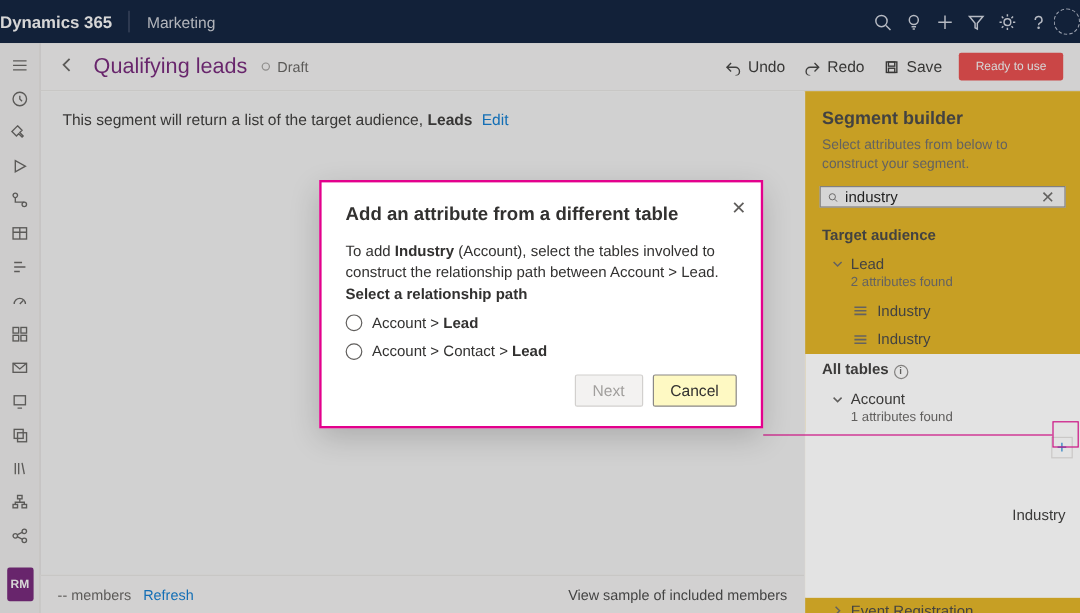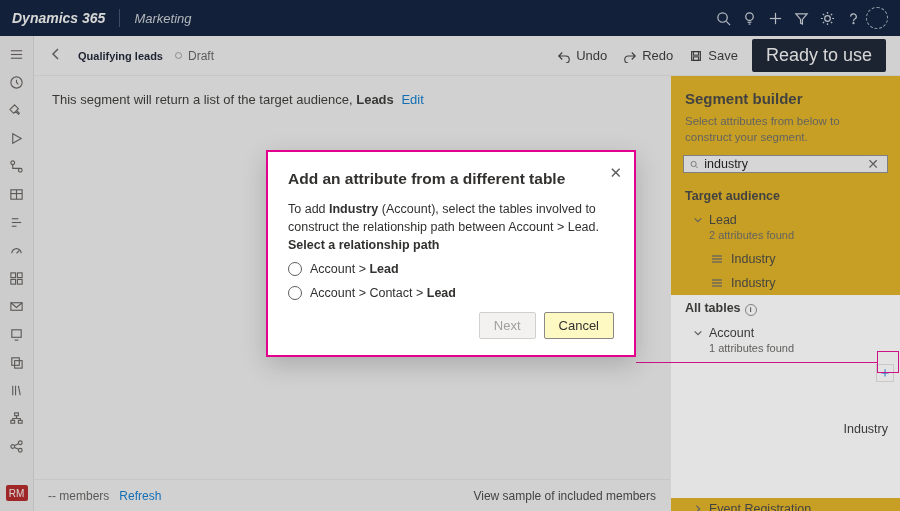--- a/index.html
+++ b/index.html
@@ -1,45 +1,45 @@
 <!DOCTYPE html>
 <html><head>
 <meta charset="utf-8">
 <style>
   * { box-sizing: border-box; margin: 0; padding: 0; }
   body { font-family: "Segoe UI", Arial, sans-serif; font-size: 13px; color: #323130; background: #fff; width: 900px; height: 511px; overflow: hidden; position: relative; }
   
   
-  .topbar { height: 36px; background: #001433; color: #fff; display: flex; align-items: center; padding: 0 12px; font-style: italic; }
+  .topbar { height: 36px; background: #001433; color: #fff; display: flex; align-items: center; padding: 0 0; }
   .topbar .brand { font-weight: 600; font-size: 14px; }
   .topbar .divider { width: 1px; height: 18px; background: #3a4a66; margin: 0 14px; }
   .topbar .module { font-size: 13px; color: #d0d4dc; }
   .topbar .spacer { flex: 1; }
   .topbar .ticon { width: 26px; height: 26px; display: flex; align-items: center; justify-content: center; color: #d6dbe6; cursor: pointer; }
   .topbar .ticon svg { width: 15px; height: 15px; fill: none; stroke: currentColor; stroke-width: 1.3; }
   .topbar .avatar-circle { width: 22px; height: 22px; border: 1px dashed #aab3c5; border-radius: 50%; display:flex; align-items:center; justify-content:center; font-size:11px; color:#aab3c5;}
   
   
   .leftrail { position: absolute; top: 36px; left: 0; width: 34px; bottom: 0; background: #f3f2f1; border-right: 1px solid #e1dfdd; display: flex; flex-direction: column; align-items: center; padding-top: 8px; gap: 8px; }
   .leftrail .ricon { width: 20px; height: 20px; display:flex; align-items:center; justify-content:center; color: #605e5c; cursor:pointer;}
   .leftrail .ricon svg { width:15px; height:15px; fill:none; stroke:currentColor; stroke-width:1.2; }
-  .leftrail .user-badge { margin-top:auto; margin-bottom:10px; width:22px; height:16px; background:#b91c1c; color:#fff; font-size:10px; font-weight:400; display:flex; align-items:center; justify-content:center; border-radius:2px;}
+  .leftrail .user-badge { margin-top:auto; margin-bottom:10px; width:22px; height:28px; background:#701a75; color:#fff; font-size:10px; font-weight:700; display:flex; align-items:center; justify-content:center; border-radius:2px;}
   
   
   .cmdbar { position:absolute; top:36px; left:34px; right:0; height:40px; display:flex; align-items:center; padding: 0 14px; border-bottom:1px solid #edebe9; background:#faf9f8;}
   .cmdbar .back { color:#605e5c; cursor:pointer; margin-right:14px;}
   .cmdbar .back svg{width:16px;height:16px;stroke:currentColor;fill:none;stroke-width:1.5;}
-  .cmdbar .title { font-weight:700; font-size:11px; color:#0f172a;}
+  .cmdbar .title { font-weight:400; font-size:18px; color:#701a75;}
   .cmdbar .status-dot { width:7px;height:7px;border:1px solid #a19f9d;border-radius:50%; margin:0 6px 0 12px;}
   .cmdbar .status { font-size:12px; color:#605e5c;}
   .cmdbar .spacer{flex:1;}
   .cmdbar .cmd { display:flex; align-items:center; gap:5px; font-size:13px; color:#323130; padding:4px 8px; cursor:pointer;}
   .cmdbar .cmd svg{width:14px;height:14px;stroke:currentColor;fill:none;stroke-width:1.3;}
   .cmdbar .cmd.undo svg, .cmdbar .cmd.redo svg { stroke:#3b3a39;}
-  .cmdbar .primary-btn { background:#0f172a; color:#fff; padding:6px 14px; border-radius:2px; font-size:18px; cursor:pointer; margin-left:6px;}
+  .cmdbar .primary-btn { background:#ef4444; color:#fff; padding:6px 14px; border-radius:2px; font-size:10px; cursor:pointer; margin-left:6px;}
   
   
   .main { position:absolute; top:76px; left:34px; right:230px; bottom:0; background:#f9f9f8; padding:16px 18px;}
   .main .hint { font-size:13px; color:#323130;}
   .main .hint .bold{font-weight:600;}
   .main .hint .link{color:#0078d4; cursor:pointer; margin-left:4px;}
   .main .center-search { position:absolute; left:0; right:0; top:260px; text-align:center; color:#605e5c; font-size:13px;}
   .main .footer { position:absolute; bottom:0; left:0; right:0; height:32px; border-top:1px solid #edebe9; display:flex; align-items:center; padding:0 14px; font-size:12px; color:#605e5c; background:#faf9f8;}
   .main .footer .refresh{color:#0078d4; margin-left:10px; cursor:pointer;}
   .main .footer .spacer{flex:1;}

